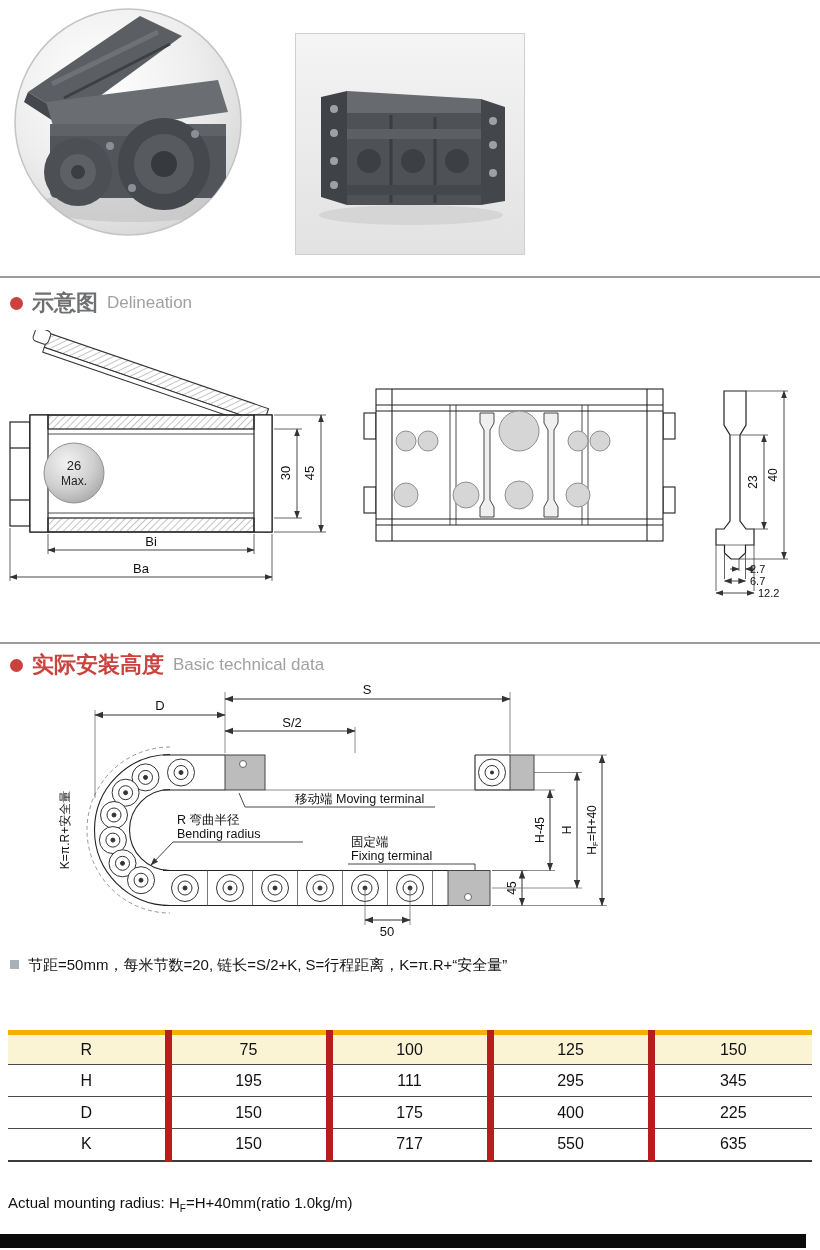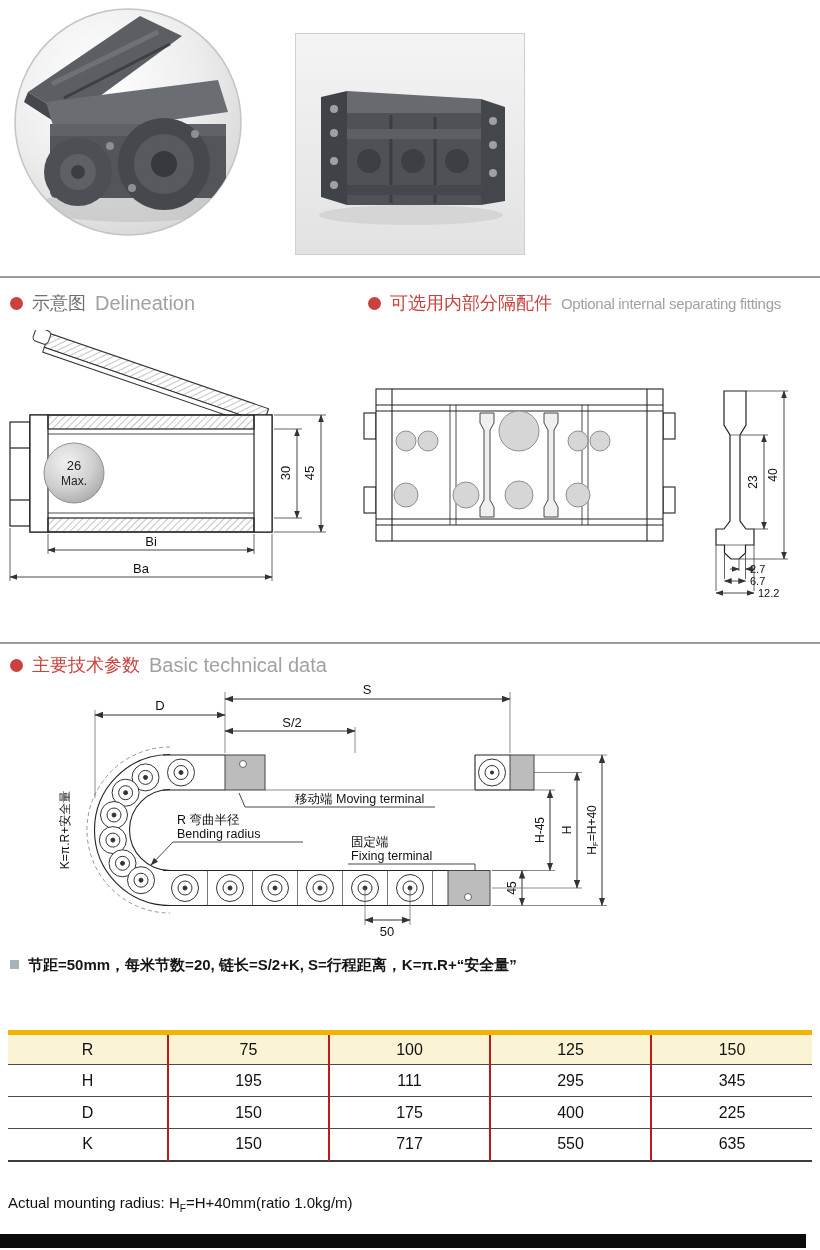--- a/index.html
+++ b/index.html
@@ -9,31 +9,31 @@
   }
   *{margin:0;padding:0;box-sizing:border-box}
   html,body{background:#fff}
   body{font-family:"Liberation Sans",sans-serif;color:#111}
   .page{position:relative;width:820px;height:1250px;background:#fff;overflow:hidden}
   .svg-abs{position:absolute}
   svg{font-family:"Liberation Sans",sans-serif}
   .divider{position:absolute;left:0;width:820px;height:2px;background:#9c9c9c}
   .sec-hdr{position:absolute;display:flex;align-items:center;gap:9px;height:26px;white-space:nowrap}
   .bullet{width:13px;height:13px;border-radius:50%;background:var(--red);flex:0 0 auto}
-  .zh{font-size:18px;font-weight:normal}
+  .zh{font-size:22px;font-weight:bold}
   .zh.gray{color:#6f7072}
   .zh.red{color:var(--red)}
-  .en{font-size:20px;color:#a0a1a3}
+  .en{font-size:17px;color:#a0a1a3}
   .en.condensed{font-size:15px;letter-spacing:-0.3px}
   .note{position:absolute;left:10px;display:flex;align-items:flex-start;gap:9px;white-space:nowrap}
   .note .sq{width:9px;height:9px;background:#a8b2b8;margin-top:4px;flex:0 0 auto}
   .note .txt{font-size:15px;color:#151515}
-  .note.zh-note .txt{font-weight:bold}
+  .note.zh-note .txt{font-weight:normal}
   .spec-table{position:absolute;left:8px;top:1030px;width:804px;border-collapse:collapse;font-size:16px;color:#111;border-top:5px solid var(--orange);border-bottom:2px solid #3c3c3c}
-  .spec-table th,.spec-table td{height:32px;text-align:center;vertical-align:middle;font-weight:normal;border-bottom:1px solid #4a4a4a;border-left:2px solid #b91c1c;border-right:1px solid #b5b5b5}
+  .spec-table th,.spec-table td{height:32px;text-align:center;vertical-align:middle;font-weight:normal;border-bottom:1px solid #4a4a4a;border-left:7px solid #b91c1c;border-right:1px solid #b5b5b5}
   .spec-table th:first-child,.spec-table td:first-child{border-left:none}
   .spec-table th:last-child,.spec-table td:last-child{border-right:none}
   .spec-table thead th{background:var(--header_bg)}
   .footer-line{position:absolute;left:8px;font-size:15px;color:#111;white-space:nowrap}
   .footer-line sub{font-size:10px}
   .bottom-bar{position:absolute;left:0;top:1234px;width:806px;height:14px;background:#0a0a0a}
 </style>
 </head>
 <body>
 
@@ -103,25 +103,20 @@
     </g>
   </svg>
 
   <div class="divider" style="top:276px"></div>
 
   <div class="sec-hdr" style="left:10px;top:290px">
     <span class="bullet"></span>
     <span class="zh gray">示意图</span>
     <span class="en">Delineation</span>
   </div>
-  <div class="sec-hdr" style="left:368px;top:290px">
-    <span class="bullet"></span>
-    <span class="zh red">可选用内部分隔配件</span>
-    <span class="en condensed">Optional internal separating fittings</span>
-  </div>
 
   <svg class="svg-abs" style="left:2px;top:330px" width="335" height="265" viewBox="0 0 335 265">
     <defs>
       <pattern id="h1" width="5" height="5" patternUnits="userSpaceOnUse" patternTransform="rotate(45)">
         <line x1="0" y1="0" x2="0" y2="5" stroke="#8a8a8a" stroke-width="1"></line>
       </pattern>
       <radialGradient id="ballg" cx="38%" cy="32%" r="75%">
         <stop offset="0%" stop-color="#f2f2f2"></stop>
           <stop offset="60%" stop-color="#cfcfcf"></stop>
           <stop offset="100%" stop-color="#a8a8a8"></stop>
@@ -237,21 +232,21 @@
     <text transform="rotate(-90 57 99)" x="57" y="99" text-anchor="middle" font-size="12" fill="#111">23</text>
     <text x="50" y="190" font-size="11" fill="#111">2.7</text>
     <text x="50" y="202" font-size="11" fill="#111">6.7</text>
     <text x="58" y="214" font-size="11" fill="#111">12.2</text>
   </svg>
 
   <div class="divider" style="top:642px"></div>
 
   <div class="sec-hdr" style="left:10px;top:652px">
     <span class="bullet"></span>
-    <span class="zh red">主要技术参数</span>
+    <span class="zh red">实际安装高度</span>
     <span class="en">Basic technical data</span>
   </div>
 
   <svg class="svg-abs" style="left:55px;top:683px" width="630" height="270" viewBox="0 0 630 270">
     <defs>
       <marker id="a3" markerWidth="9" markerHeight="8" refX="8" refY="4" orient="auto-start-reverse">
         <path d="M0,0.8 L8.6,4 L0,7.2 Z" fill="#333"></path>
       </marker>
     </defs>
 

